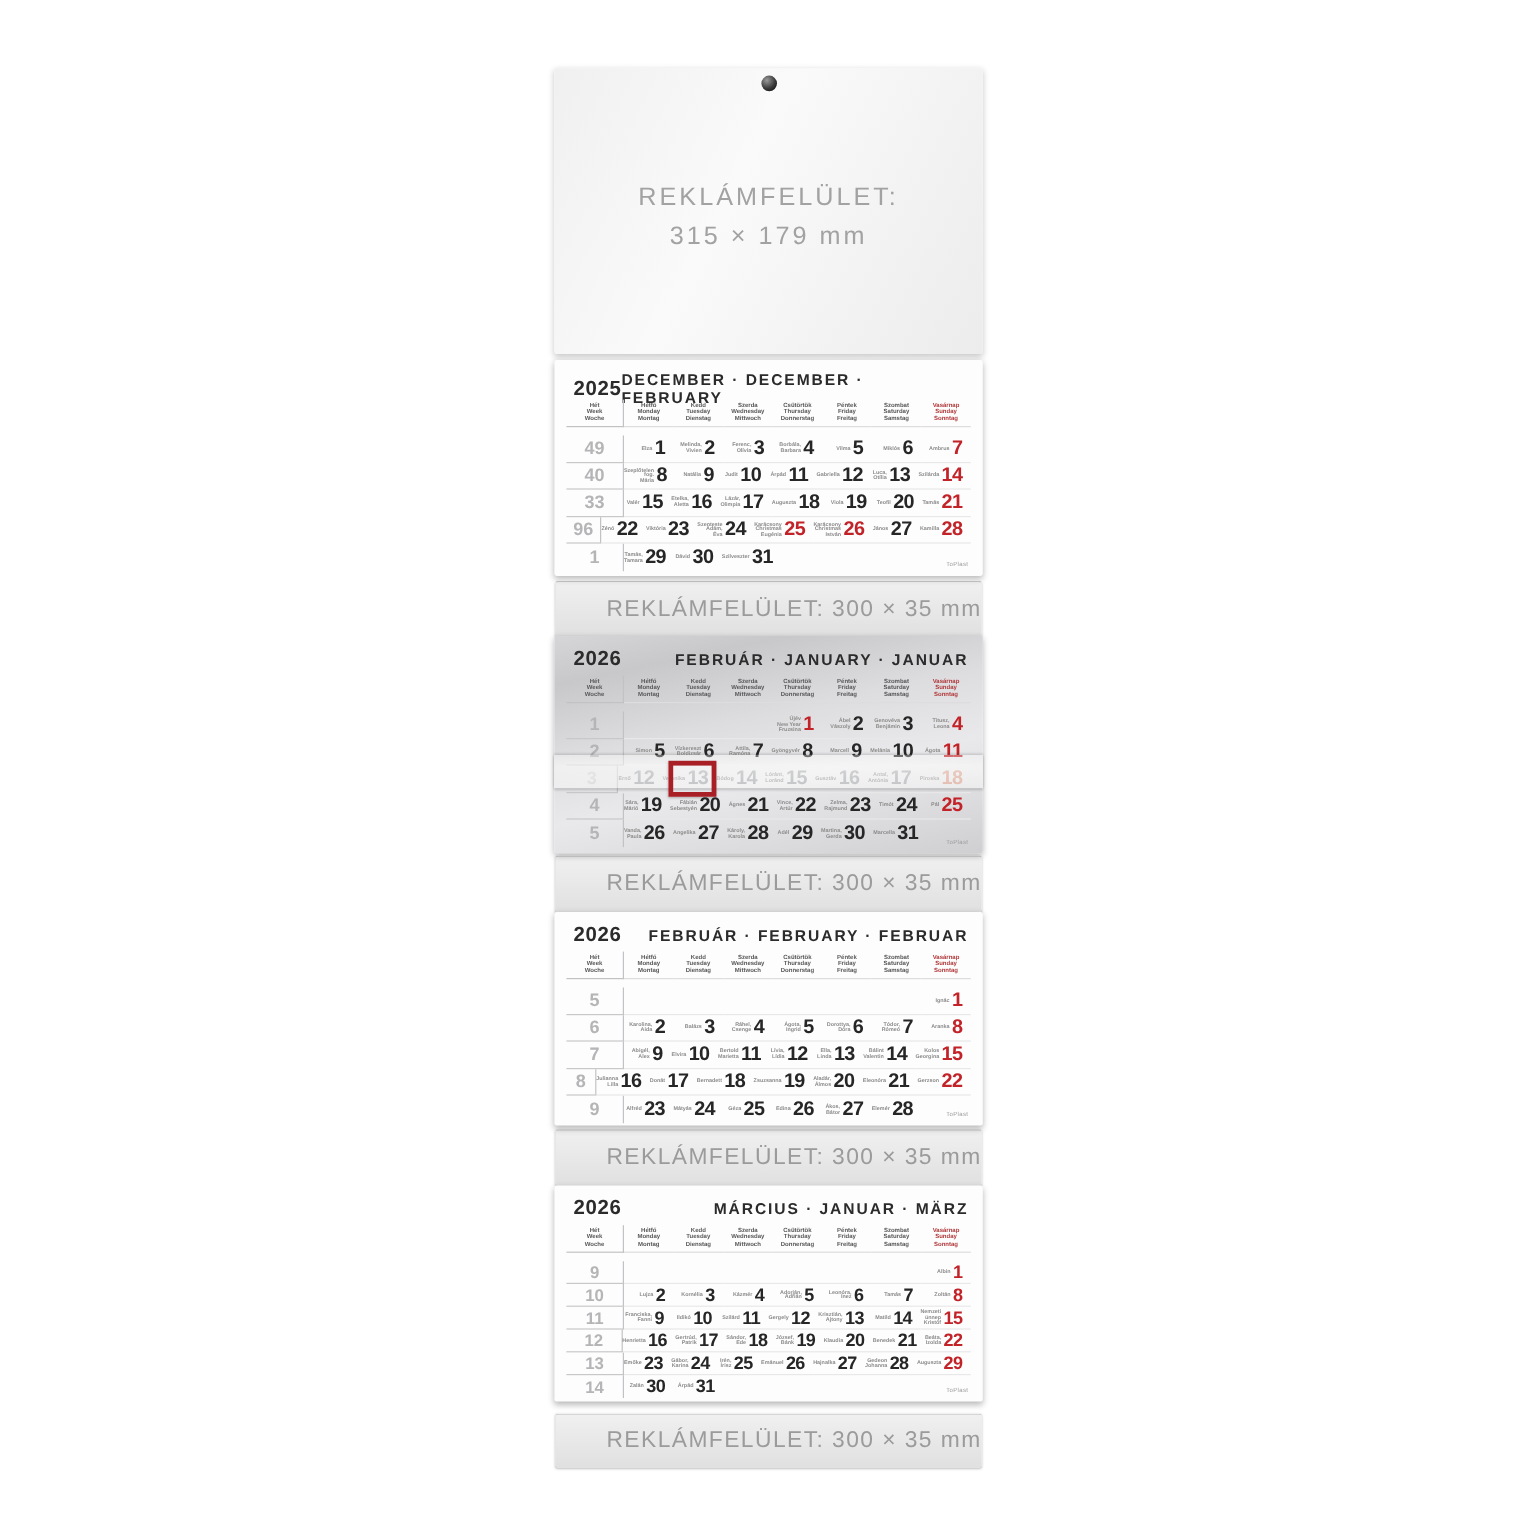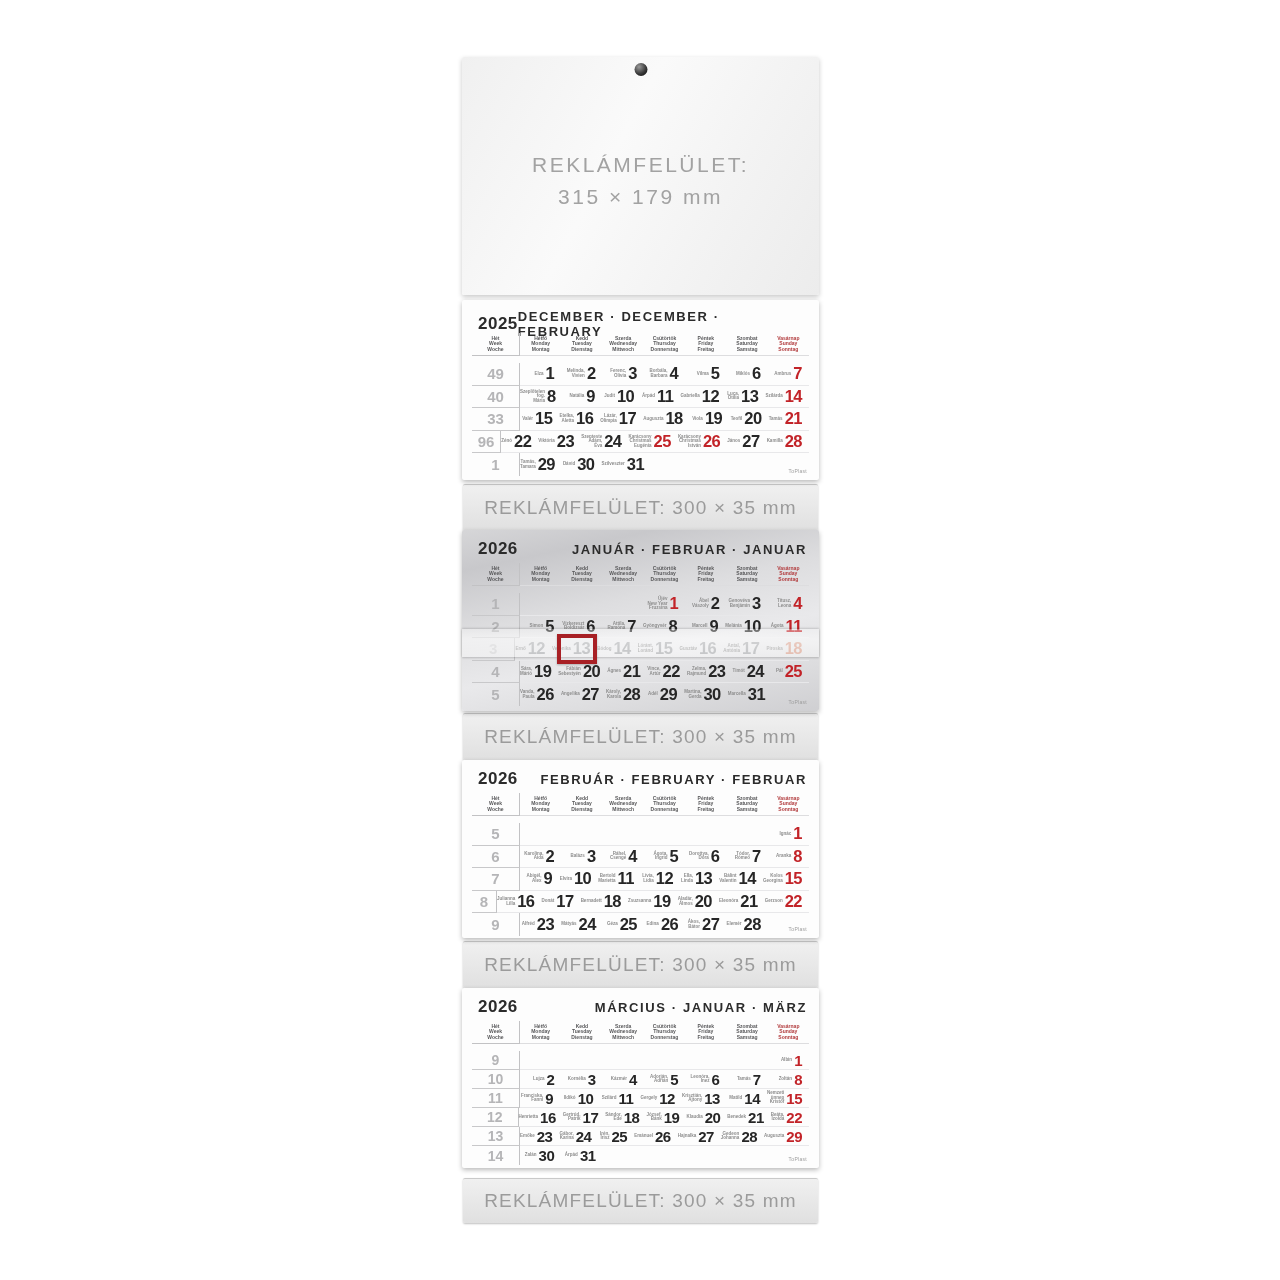--- a/index.html
+++ b/index.html
@@ -14,21 +14,21 @@
   .hole{position:absolute;top:6px;left:50%;transform:translateX(-50%);width:13px;height:13px;border-radius:50%;
     background:radial-gradient(circle at 35% 30%,#9a9a9a,#3a3a3a 55%,#101010 90%);
     box-shadow:0 1px 1px rgba(255,255,255,.8);}
   .adtext{position:absolute;left:0;right:0;top:92px;text-align:center;color:#a2a2a2;
     font-size:21px;letter-spacing:2.5px;line-height:32px;font-weight:400;}
 
   
   .adstrip{position:absolute;left:1px;right:1px;height:46px;z-index:1;border-radius:2px;
     background:linear-gradient(#f0f0f0,#e4e4e4 75%,#e0e0e0);
     border-top:1px solid #c9c9c9;box-shadow:0 1px 2px rgba(0,0,0,.25);
-    display:flex;align-items:center;justify-content:center;}
+    display:flex;align-items:center;justify-content:flex-end;}
   .adstrip span{color:#9b9b9b;font-size:19px;letter-spacing:1.2px;}
 
   
   .panel{position:absolute;left:0;right:0;z-index:2;border-radius:2px;background:#fdfdfd;
     box-shadow:0 2px 5px rgba(0,0,0,.28);}
   .panel.silver{background:linear-gradient(168deg,#d6d6d8 0%,#c8c8cb 16%,#dddddf 40%,#e9e9eb 62%,#dcdcde 82%,#cfcfd2 100%);}
   .phead{position:absolute;top:9px;left:16px;right:12px;display:flex;justify-content:space-between;align-items:center;}
   .year{font-size:17px;font-weight:700;color:#2b2b2b;letter-spacing:.5px;}
   .ptitle{font-size:13px;font-weight:700;color:#2b2b2b;letter-spacing:1.6px;}
   .colhead{position:absolute;top:33px;left:10px;right:10px;height:23px;display:flex;}
@@ -262,21 +262,21 @@
         <div class="brand">ToPlast</div>
       </div>
 
     <div class="adstrip" style="top:484px;">
       <span>REKLÁMFELÜLET: 300 × 35 mm</span>
     </div>
 
     <div class="panel silver m-jan month-shell" style="top:530px;height:181px;">
         <div class="phead">
           <span class="year">2026</span>
-          <span class="ptitle">JANUÁR · FEBRUAR · JANUAR</span>
+          <span class="ptitle">FEBRUÁR · JANUARY · JANUAR</span>
         </div>
         <div class="colhead">
           <div class="wkh">Hét
 Week
 Woche</div>
           <div class="dh">Hétfő
 Monday
 Montag</div>
           <div class="dh">Kedd
 Tuesday

